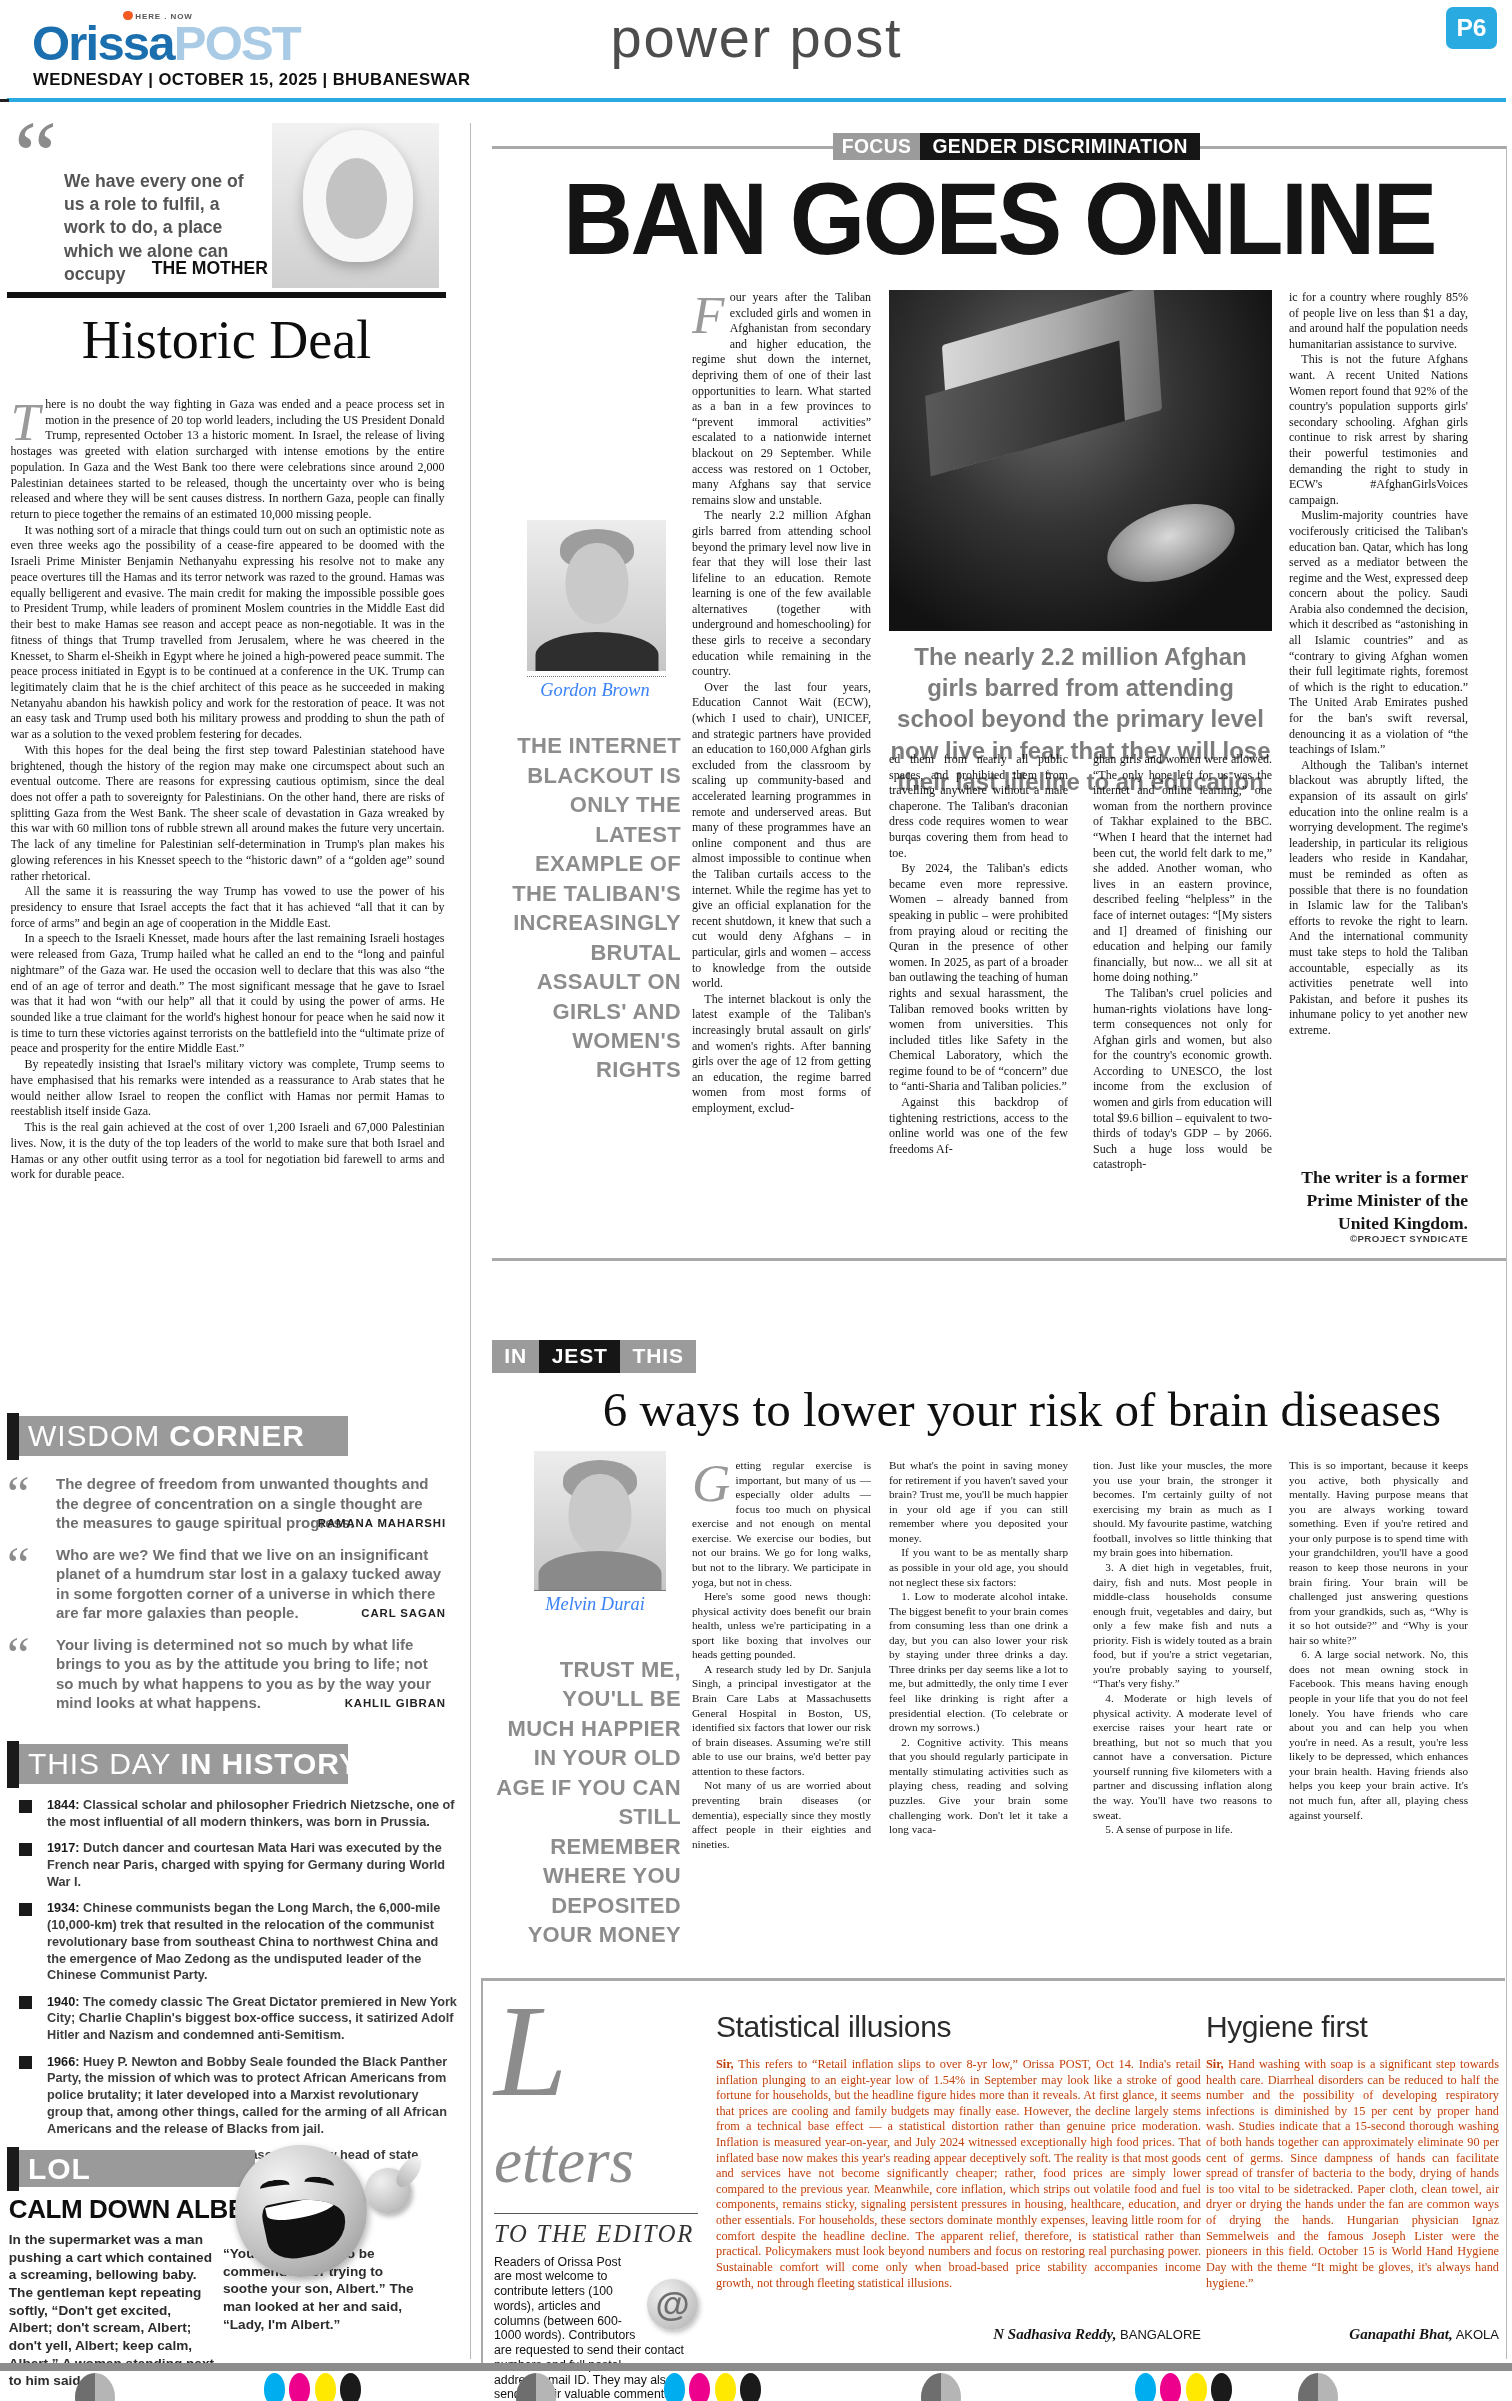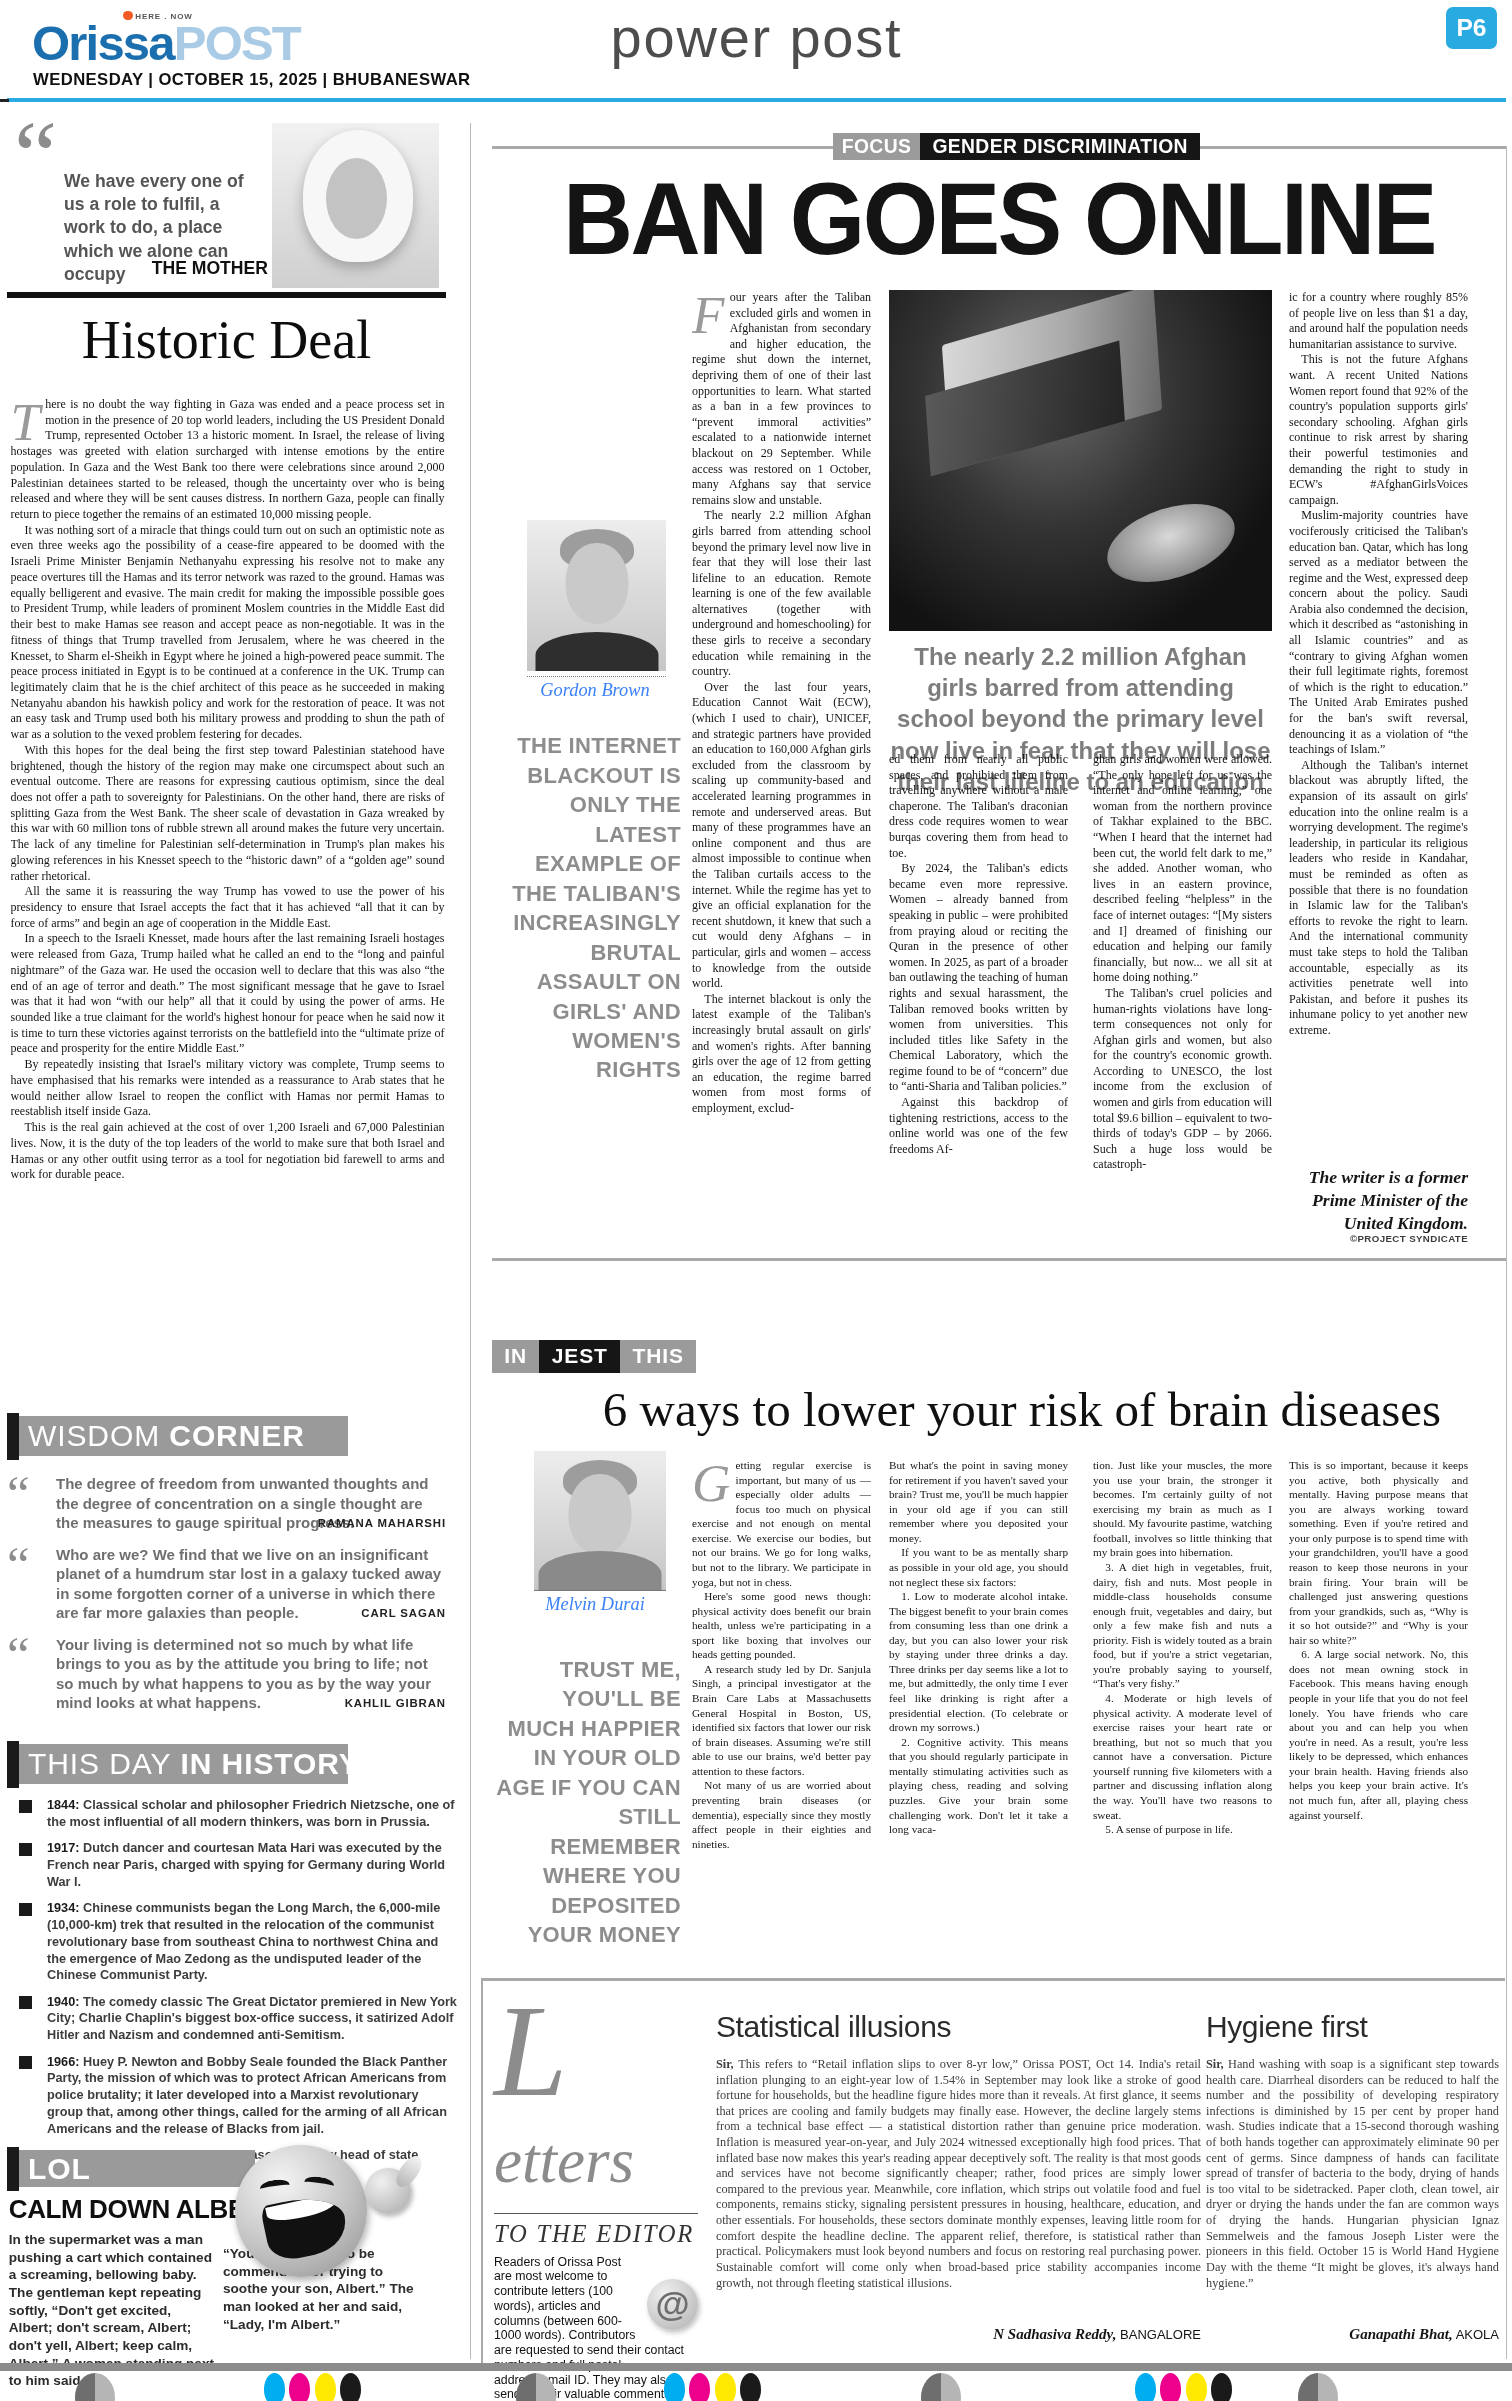--- a/index.html
+++ b/index.html
@@ -87,40 +87,40 @@
   .pcaption { font-family:"Liberation Serif", serif; font-style:italic; font-size:18.4px; color:#3b82f6; text-align:center; margin-top:3px; }
   .dotline { border-top:1.8px dotted #777; margin-top:5.3px; }
   .pullquote { text-align:right; font-size:22px; font-weight:800; color:#8d8d8d; line-height:1.34; letter-spacing:0.3px; }
 
   .mainphoto { position:absolute; left:889px; top:290px; width:383px; height:341px; background:radial-gradient(ellipse at 42% 30%, #6a6a6a 0%, #343434 40%, #121212 78%); overflow:hidden; }
   .mainphoto .book { position:absolute; left:53px; top:26px; width:220px; height:123px; background:linear-gradient(100deg,#efefef 0%, #b5b5b5 55%, #6f6f6f 100%); transform:rotate(-16deg) skewX(-12deg); opacity:.88; border-radius:3.5px; }
   .mainphoto .spine { position:absolute; left:35px; top:79px; width:202px; height:79px; background:linear-gradient(100deg,#5a5a5a,#242424); transform:rotate(-16deg) skewX(-12deg); }
   .mainphoto .hand { position:absolute; right:35px; bottom:53px; width:132px; height:70px; background:radial-gradient(ellipse at 50% 40%, #d9d9d9, #8a8a8a 70%, rgba(20,20,20,0)); border-radius:50%; transform:rotate(-18deg); }
   .photocaption { position:absolute; left:889px; top:641px; width:383px; text-align:center; font-size:24px; font-weight:bold; color:#7d7d7d; line-height:1.3; }
 
-  .signoff { position:absolute; left:1289px; top:1166px; width:179px; text-align:right; font-family:"Liberation Serif", serif; font-style:italic; font-weight:bold; font-size:17.6px; color:#161616; line-height:1.3; }
+  .signoff { position:absolute; left:1289px; top:1166px; width:179px; text-align:right; font-family:"Liberation Serif", serif; font-weight:bold; font-size:17.6px; color:#161616; line-height:1.3; }
   .credit { position:absolute; left:1289px; top:1233px; width:179px; text-align:right; font-size:9.7px; font-weight:bold; color:#3c3c3c; letter-spacing:0.4px; }
 
   
   .jest-badges { position:absolute; left:492px; top:1340px; display:flex; z-index:2; }
   .jest-badges span { color:#fff; font-size:21px; font-weight:bold; padding:4.4px 12.3px; letter-spacing:0.9px; }
   .jb-gray { background:#9b9b9b; } .jb-black { background:#161616; }
   .jest-headline { position:absolute; left:515px; top:1381px; width:1014px; text-align:center; font-family:"Liberation Serif", serif; font-size:49px; color:#101010; }
 
   
   .letters { position:absolute; left:494px; top:1992px; width:204px; }
   .letters .bigL { float:left; font-family:"Liberation Serif", serif; font-style:italic; font-size:132px; line-height:0.9; color:#8c8c8c; margin-right:1.8px; }
   .letters .etters { font-family:"Liberation Serif", serif; font-style:italic; font-size:63px; color:#8c8c8c; line-height:1.6; }
   .letters .rule { clear:both; border-top:1.8px solid #555; margin:1.8px 0 5.3px 0; }
   .letters .tothe { font-family:"Liberation Serif", serif; font-style:italic; font-size:24.6px; letter-spacing:1.8px; color:#333; margin-bottom:7px; }
   .letters .info { font-size:12.3px; color:#111; line-height:1.2; }
   .aticon { float:right; width:51px; height:51px; margin:24.6px 0 3.5px 5.3px; border-radius:50%; background:radial-gradient(circle at 35% 30%, #f0f0f0, #b0b0b0); color:#6e6e6e; font-size:35px; font-weight:bold; text-align:center; line-height:49px; box-shadow:1.8px 2.6px 5.3px rgba(0,0,0,.25); }
 
   .letter-title { position:absolute; font-size:30px; color:#2b2b2b; letter-spacing:-0.4px; }
-  .letter-body { position:absolute; overflow:hidden; font-family:"Liberation Serif", serif; font-size:12.3px; line-height:1.27; color:#404040; text-align:justify; }
+  .letter-body { position:absolute; overflow:hidden; font-family:"Liberation Serif", serif; font-size:12.3px; line-height:1.27; color:#c2410c; text-align:justify; }
   .letter-body .lead { font-weight:bold; }
   .letter-sig { position:absolute; text-align:right; font-size:13px; color:#141414; }
   .letter-sig .nm { font-family:"Liberation Serif", serif; font-style:italic; font-weight:bold; font-size:15px; }
 
   
   .footbar { position:absolute; left:0; top:2363px; width:1513px; height:8px; background:#8c8c8c; }
   .mark-half { position:absolute; top:2373px; width:40px; height:49px; border-radius:50%; background:linear-gradient(90deg,#6e6e6e 50%, #b5b5b5 50%); }
   .cmykgrp { position:absolute; top:2373px; display:flex; gap:4.4px; }
   .cmykgrp i { display:block; width:21px; height:33px; border-radius:50%; }
   .c1 { background:#00adee; } .c2 { background:#ec008c; } .c3 { background:#ffe900; } .c4 { background:#1a1a1a; }

